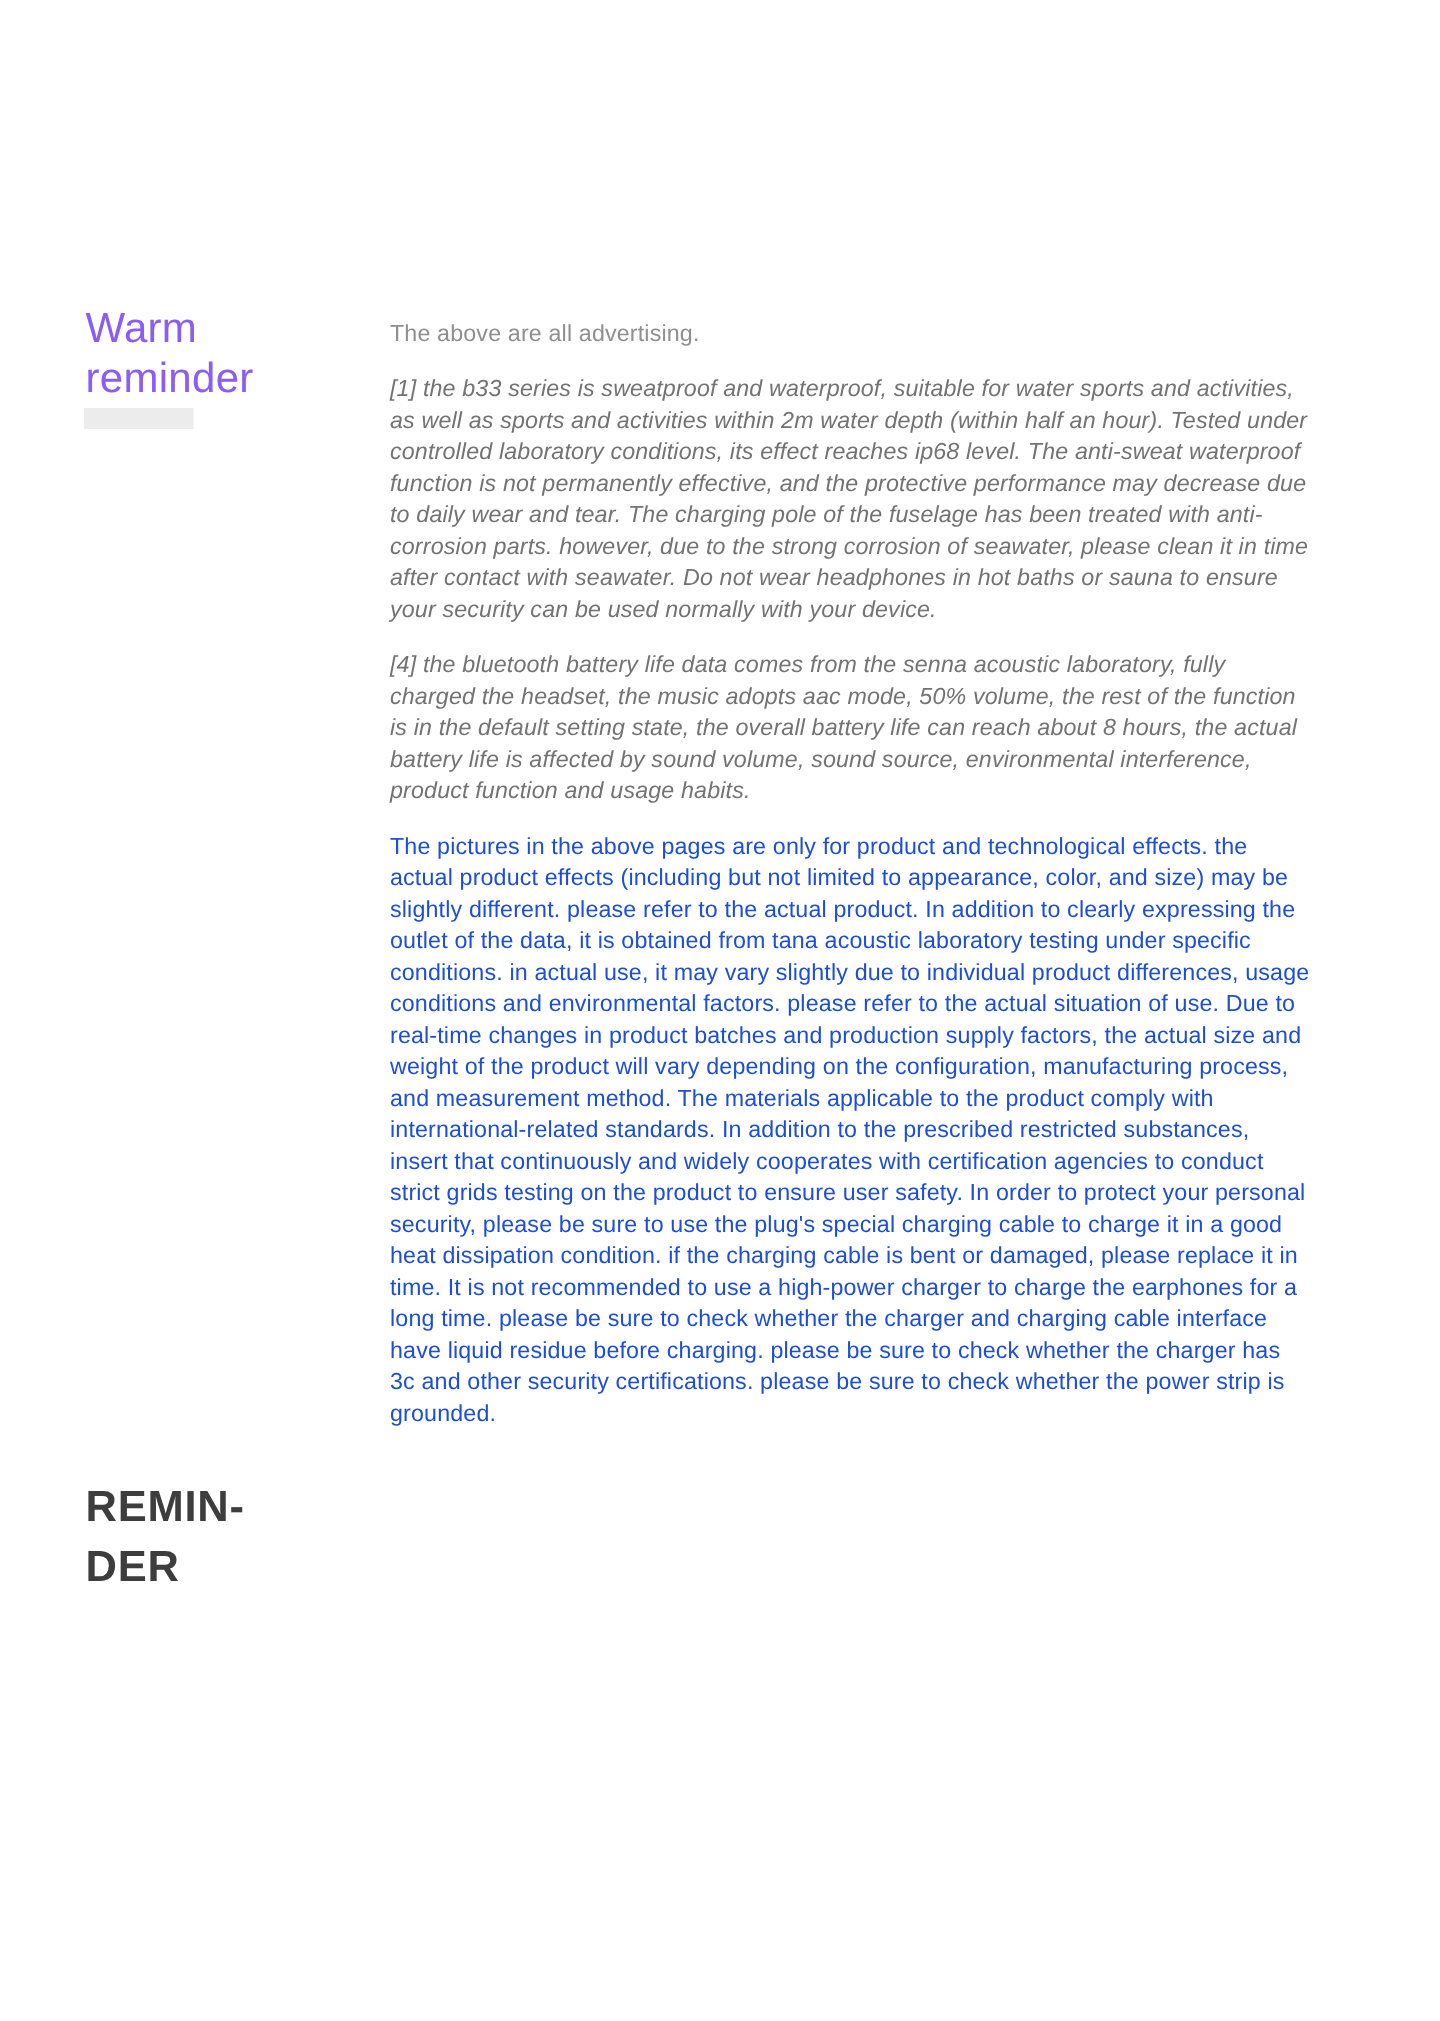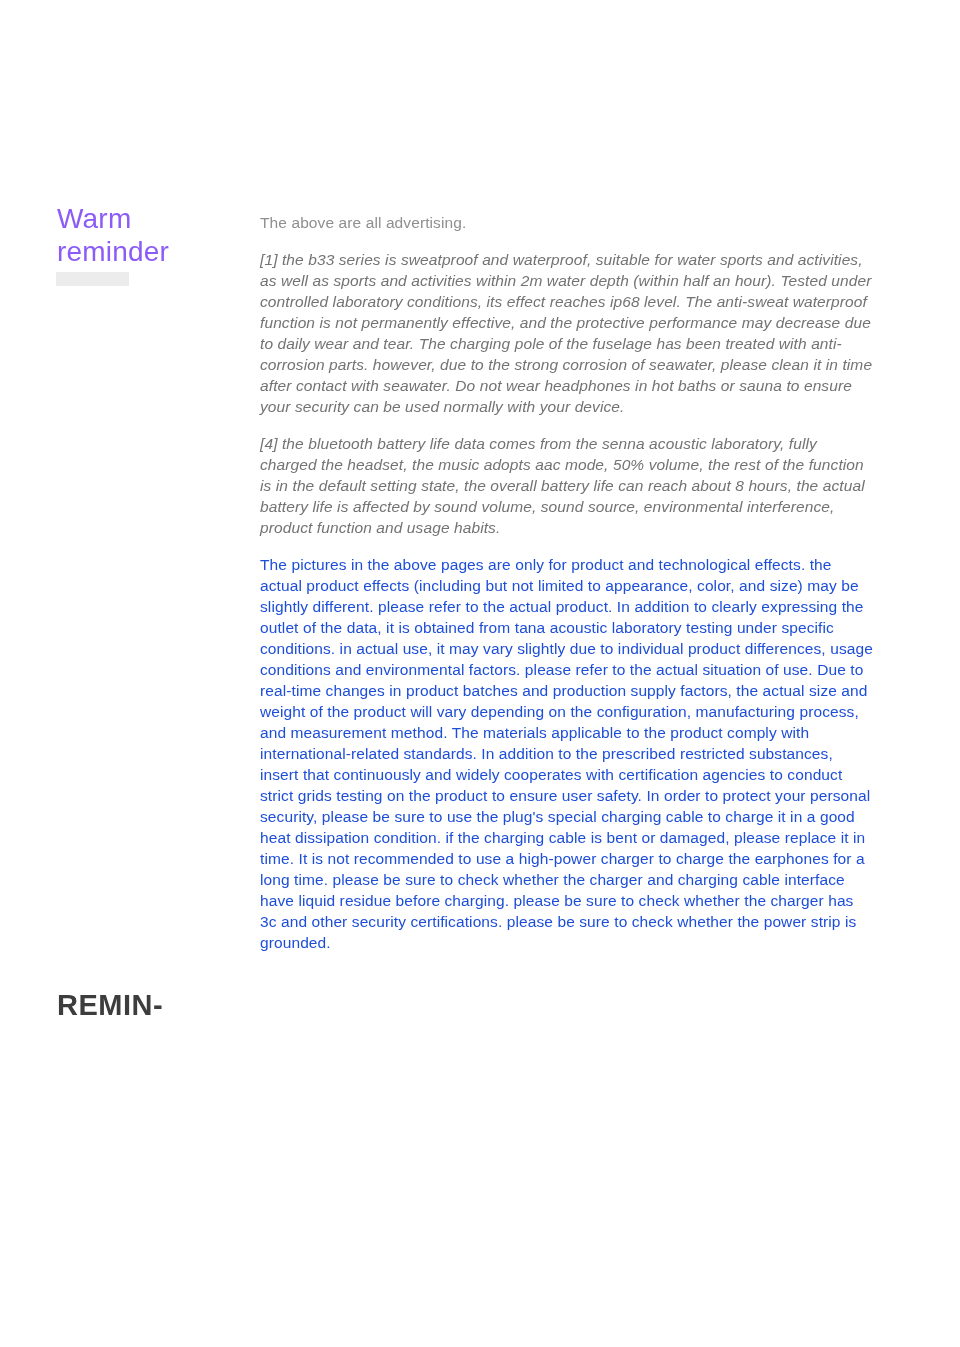--- a/index.html
+++ b/index.html
@@ -78,20 +78,21 @@
 </head>
 <body>
 
 <div class="page">
 
   <div class="left-rail">
     <div class="warm-title">Warm reminder</div>
     <div class="title-underline-bar"></div>
     <div class="reminder-title">
       <div>REMIN-</div>
+      <div>DER</div>
     </div>
   </div>
 
   <div class="content">
     <p class="intro-line">The above are all advertising.</p>
     <p class="note">[1] the b33 series is sweatproof and waterproof, suitable for water sports and activities, as well as sports and activities within 2m water depth (within half an hour). Tested under controlled laboratory conditions, its effect reaches ip68 level. The anti-sweat waterproof function is not permanently effective, and the protective performance may decrease due to daily wear and tear. The charging pole of the fuselage has been treated with anti-corrosion parts. however, due to the strong corrosion of seawater, please clean it in time after contact with seawater. Do not wear headphones in hot baths or sauna to ensure your security can be used normally with your device.</p>
     <p class="note">[4] the bluetooth battery life data comes from the senna acoustic laboratory, fully charged the headset, the music adopts aac mode, 50% volume, the rest of the function is in the default setting state, the overall battery life can reach about 8 hours, the actual battery life is affected by sound volume, sound source, environmental interference, product function and usage habits.</p>
     <p class="disclaimer">The pictures in the above pages are only for product and technological effects. the actual product effects (including but not limited to appearance, color, and size) may be slightly different. please refer to the actual product. In addition to clearly expressing the outlet of the data, it is obtained from tana acoustic laboratory testing under specific conditions. in actual use, it may vary slightly due to individual product differences, usage conditions and environmental factors. please refer to the actual situation of use. Due to real-time changes in product batches and production supply factors, the actual size and weight of the product will vary depending on the configuration, manufacturing process, and measurement method. The materials applicable to the product comply with international-related standards. In addition to the prescribed restricted substances, insert that continuously and widely cooperates with certification agencies to conduct strict grids testing on the product to ensure user safety. In order to protect your personal security, please be sure to use the plug's special charging cable to charge it in a good heat dissipation condition. if the charging cable is bent or damaged, please replace it in time. It is not recommended to use a high-power charger to charge the earphones for a long time. please be sure to check whether the charger and charging cable interface have liquid residue before charging. please be sure to check whether the charger has 3c and other security certifications. please be sure to check whether the power strip is grounded.</p>
   </div>
 

